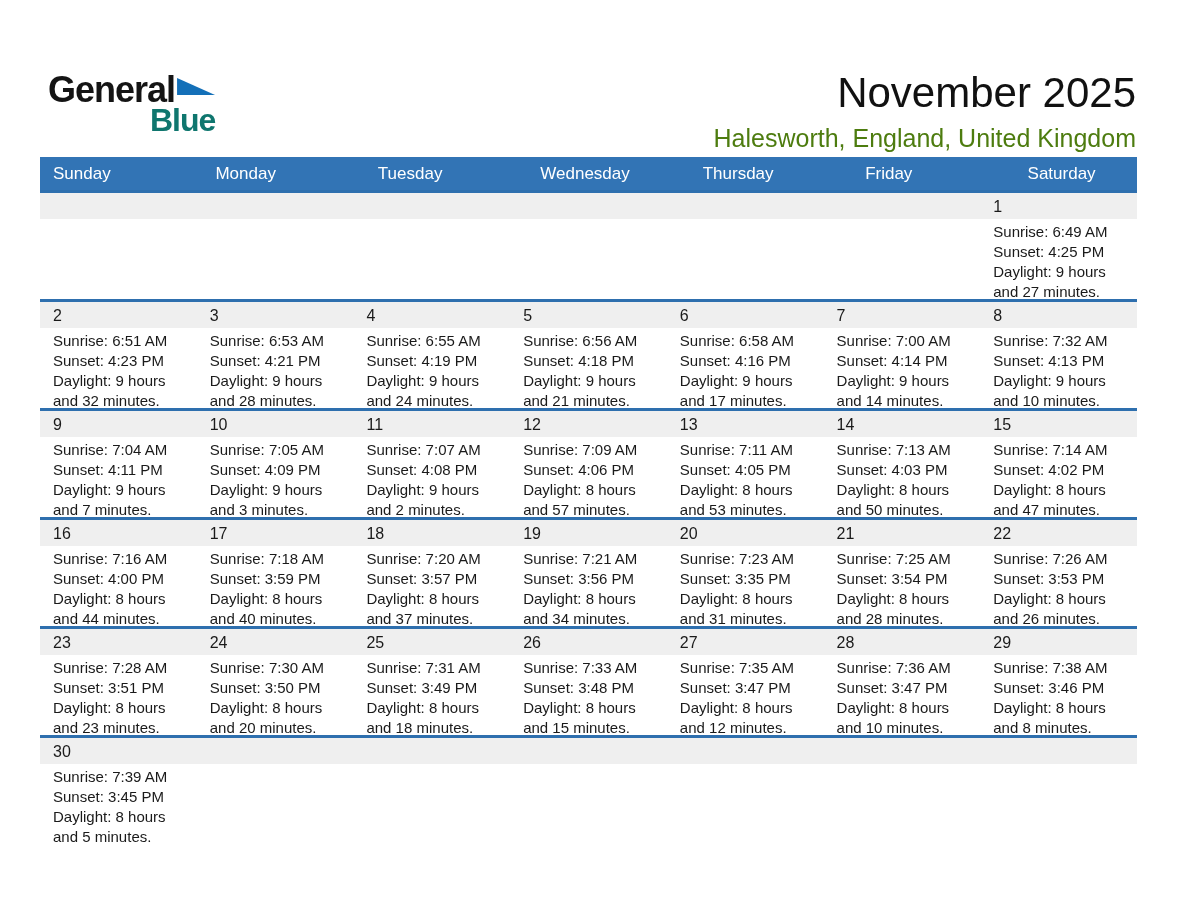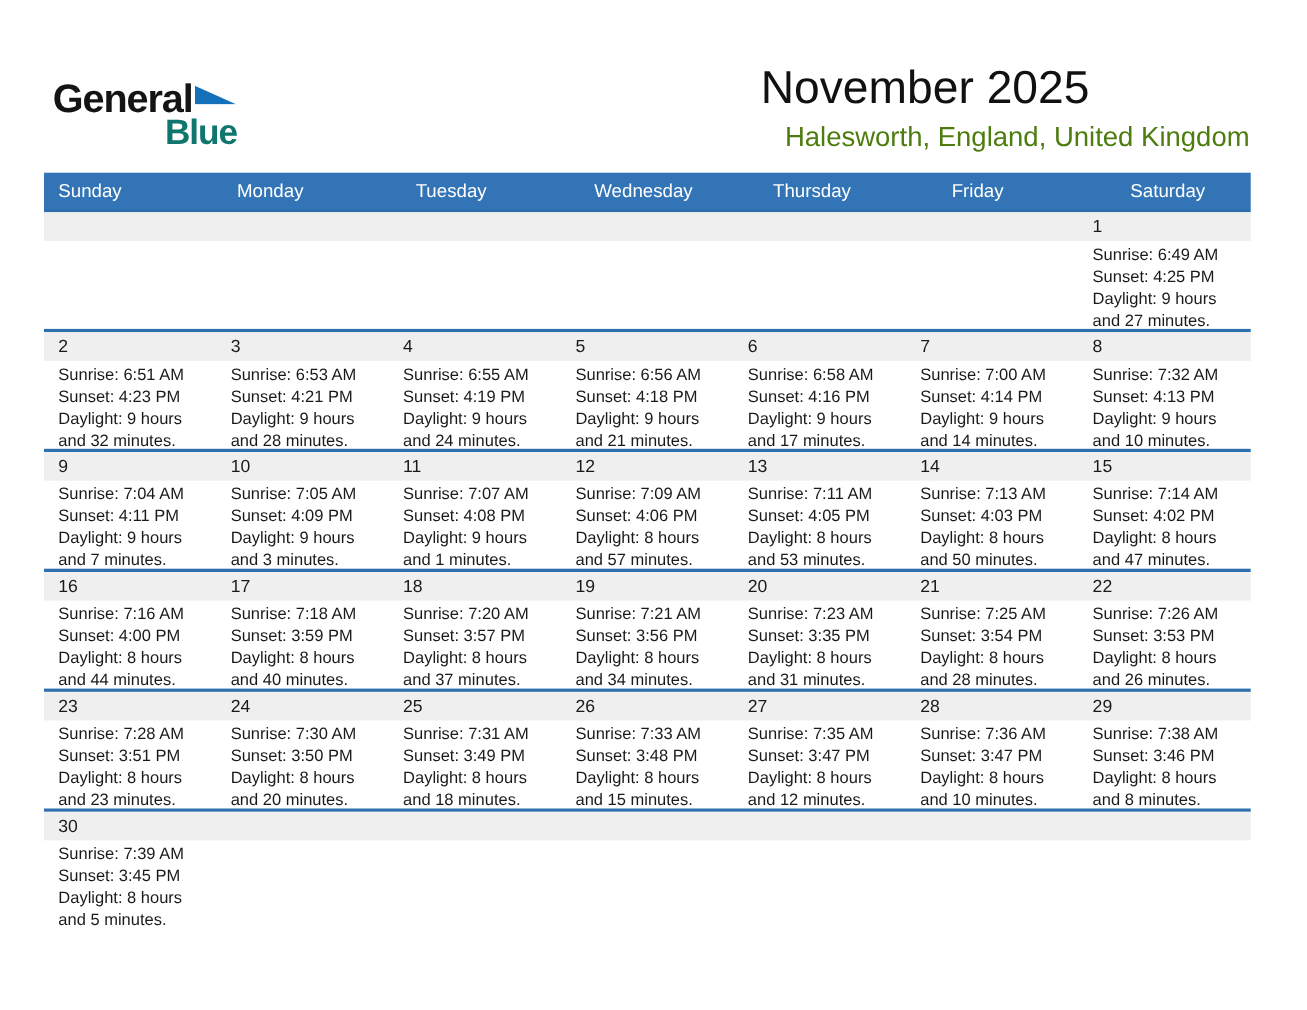--- a/index.html
+++ b/index.html
@@ -10,21 +10,21 @@
   
   .logo { position:absolute; left:48px; top:72px; }
   .logo-top { display:flex; align-items:flex-start; }
   .logo-general { font-size:36px; font-weight:600; color:#141414; letter-spacing:-1px; line-height:1; }
   .logo-triangle { width:38px; height:17px; margin-left:2px; margin-top:6px;
                    background:#1470B8; clip-path:polygon(0 0, 100% 100%, 0 100%); }
   .logo-blue { font-size:32px; font-weight:600; color:#0f766e; letter-spacing:-1px;
                line-height:1; margin-left:102px; margin-top:-4px; }
 
   
-  .title-block { position:absolute; right:52px; top:56px; }
+  .title-block { position:absolute; right:52px; top:69px; text-align:right; }
   .month-title { font-size:42px; font-weight:400; color:#111; line-height:1.15; }
   .location-subtitle { font-size:25px; font-weight:500; color:#4d7c0f; margin-top:7px;margin-left:22px; }
 
   
   .calendar { position:absolute; left:40px; top:157px; width:1097px; }
   .dow-row { display:grid; grid-template-columns:repeat(7,1fr); height:33px;
              align-items:center; background:#3274B5;gap:40px; }
   .dow { color:#ffffff; font-size:17px; font-weight:400; padding-left:13px; }
 
   .week { position:relative; border-top:3px solid #2E6FAE; height:109px; }
@@ -152,21 +152,21 @@
               <div class="line first">Sunrise: 7:05 AM</div>
               <div class="line">Sunset: 4:09 PM</div>
               <div class="line">Daylight: 9 hours</div>
               <div class="line">and 3 minutes.</div>
             </div>
             <div class="cell">
               <div class="daynum">11</div>
               <div class="line first">Sunrise: 7:07 AM</div>
               <div class="line">Sunset: 4:08 PM</div>
               <div class="line">Daylight: 9 hours</div>
-              <div class="line">and 1 minutes.</div>
+              <div class="line">and 2 minutes.</div>
             </div>
             <div class="cell">
               <div class="daynum">12</div>
               <div class="line first">Sunrise: 7:09 AM</div>
               <div class="line">Sunset: 4:06 PM</div>
               <div class="line">Daylight: 8 hours</div>
               <div class="line">and 57 minutes.</div>
             </div>
             <div class="cell">
               <div class="daynum">13</div>

